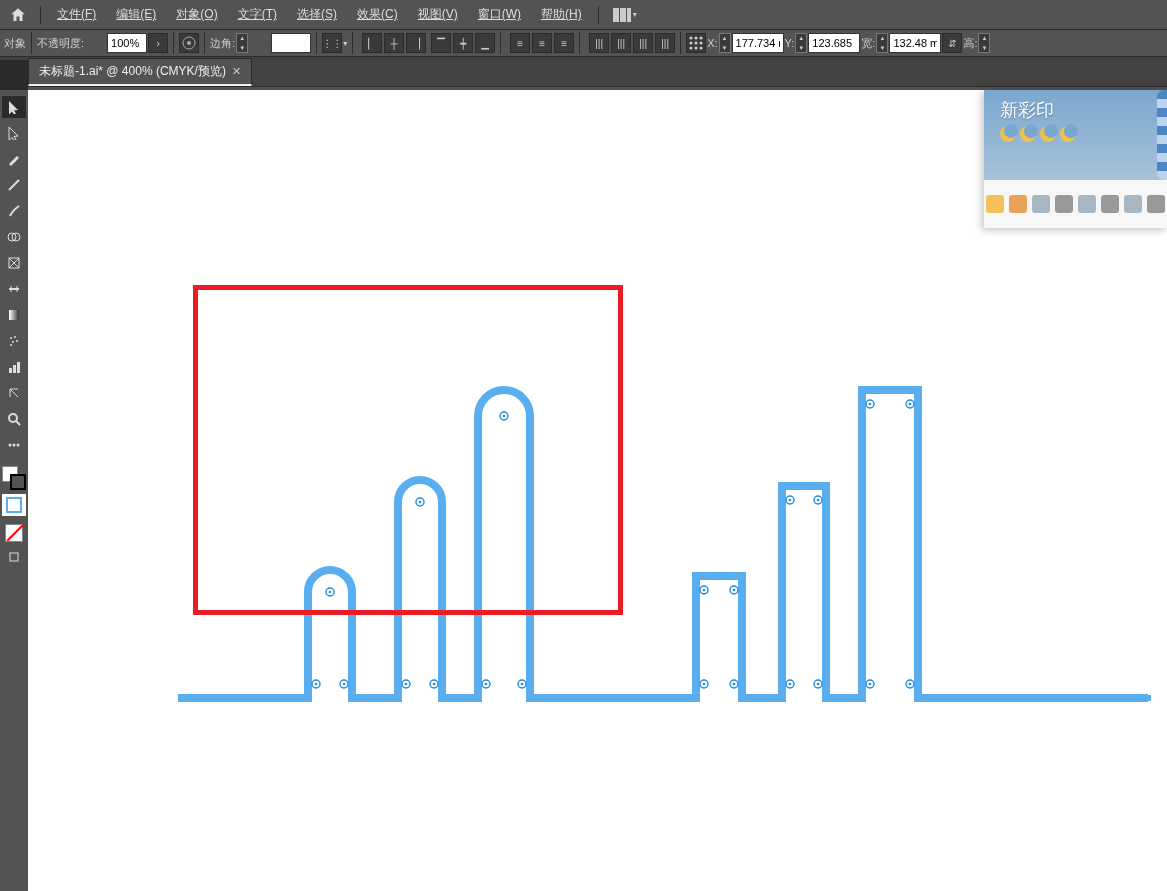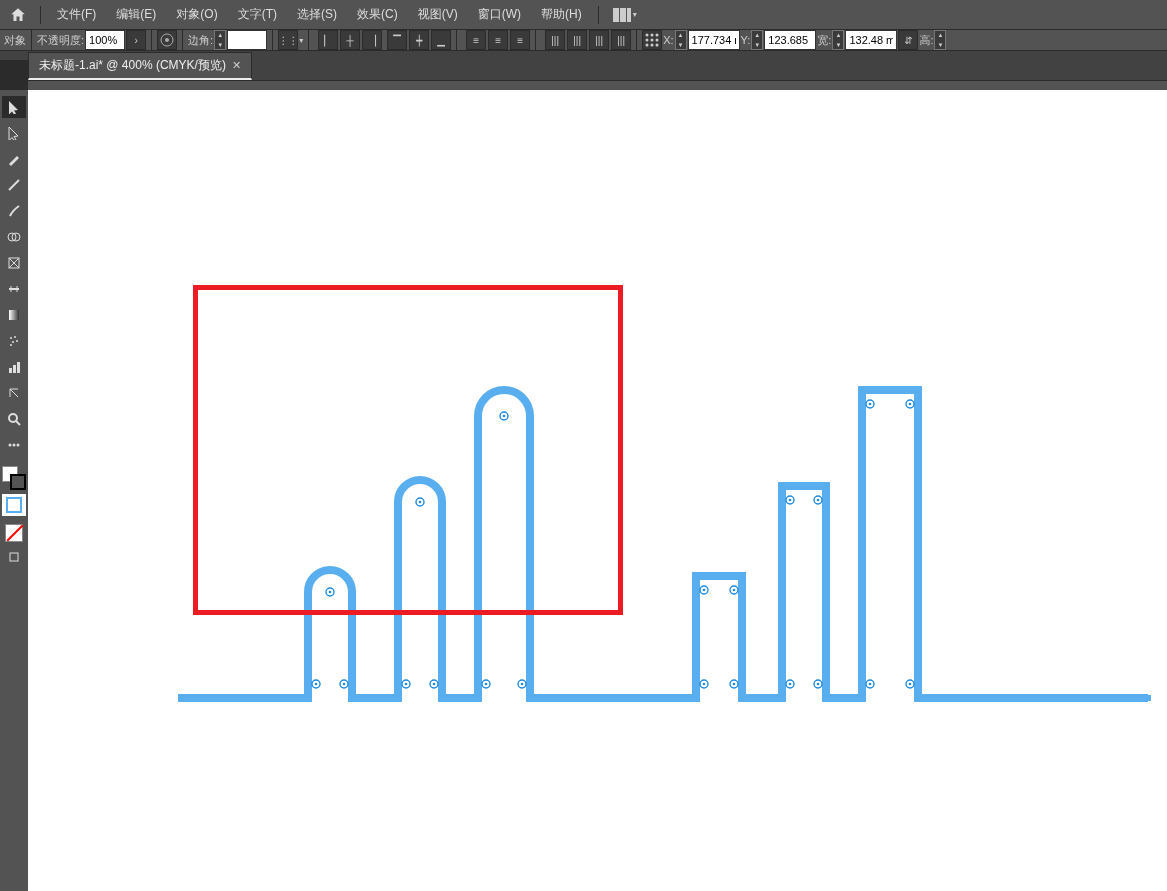--- a/index.html
+++ b/index.html
@@ -27,50 +27,51 @@
     margin-right:4px;
   }
   .menu-sep {
     width:1px;height:18px;background:#2b2b2b;margin:0 6px;
   }
   .menu-item {
     padding: 4px 10px;
     color: #ddd;
     cursor: default;
     white-space: nowrap;
+    text-decoration: underline;
   }
   .arrange-icon {
     width:24px;height:18px;
     display:inline-flex;align-items:center;justify-content:center;
     margin-left:8px;
   }
 
   
   .controlbar {
-    height: 22px;
+    height: 28px;
     background:#535353;
     border-top:1px solid #2b2b2b;
     border-bottom:1px solid #2b2b2b;
     display:flex;
     align-items:center;
     padding-left:4px;
     gap:1px;
     overflow:hidden;
   }
   .ctrl-label { color:#ccc; white-space:nowrap; font-size:11px;}
   .ctrl-input {
     background:#fff;
     border:1px solid #333;
     color:#000;
     font-size:11px;
     height:20px;
     padding:0 3px;
     width:52px;
   }
-  .ctrl-input.sm { width:40px;}
+  .ctrl-input.sm { width:40px;margin-left:22px;}
   .stepper {
     display:inline-flex;flex-direction:column;
     width:12px;height:20px;
     border:1px solid #777;
     background:#3a3a3a;
     justify-content:space-between;align-items:center;
   }
   .stepper div{font-size:6px;line-height:8px;color:#ccc;}
   .align-grp { display:flex; gap:2px; margin-left:4px;}
   .ab {
@@ -521,14 +522,36 @@
         <circle cx="732" cy="24" r="1.3" fill="#1f8ae0"></circle>
         <circle cx="692" cy="304" r="4" class="ctrlpt"></circle>
         <circle cx="692" cy="304" r="1.3" fill="#1f8ae0"></circle>
         <circle cx="732" cy="304" r="4" class="ctrlpt"></circle>
         <circle cx="732" cy="304" r="1.3" fill="#1f8ae0"></circle>
       </svg>
   </div>
 
   <div class="redbox" id="redbox" style="left: 165px; top: 195px; width: 430px; height: 330px;"></div>
 
+  <div class="float-panel">
+    <div class="float-top">
+      <div class="float-title">新彩印</div>
+      <div class="moons">
+        <div class="moon"></div>
+        <div class="moon"></div>
+        <div class="moon"></div>
+        <div class="moon"></div>
+      </div>
+      <div class="curtain"></div>
+    </div>
+    <div class="float-bottom">
+      <div class="em star"></div>
+      <div class="em o"></div>
+      <div class="em g"></div>
+      <div class="em k"></div>
+      <div class="em g"></div>
+      <div class="em k"></div>
+      <div class="em g"></div>
+      <div class="em k"></div>
+    </div>
+  </div>
 
 </div>
 
 </body></html>

